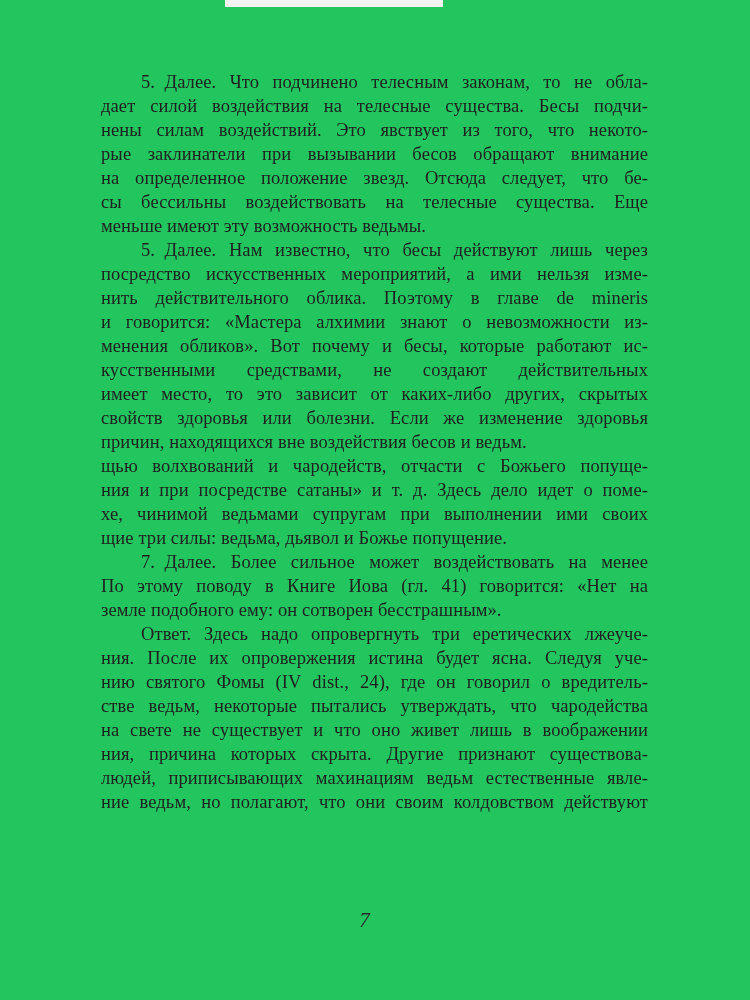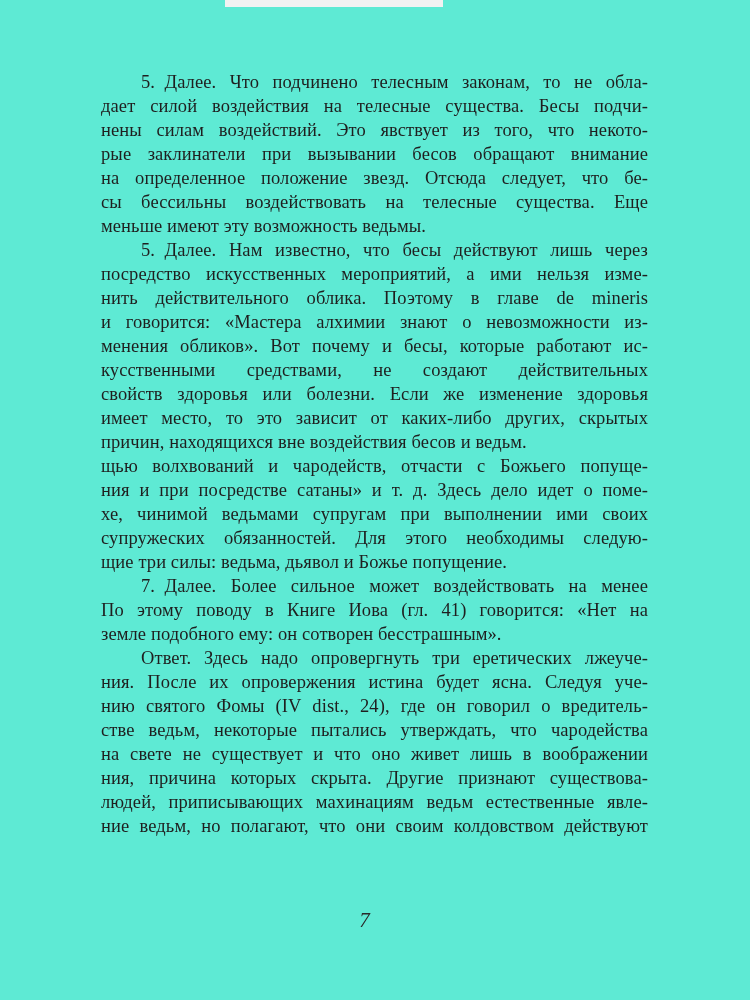--- a/index.html
+++ b/index.html
@@ -4,21 +4,21 @@
 <style>
   html, body {
     margin: 0;
     padding: 0;
     background: #ffffff;
   }
   .page {
     position: relative;
     width: 750px;
     height: 1000px;
-    background: #5eead4;
+    background: #22c55e;
     font-family: "Liberation Serif", serif;
     color: #1f1f1f;
     overflow: hidden;
   }
   .scan-band {
     position: absolute;
     left: 225px;
     top: 0;
     width: 218px;
     height: 7px;
@@ -72,29 +72,28 @@
         <div class="line"><span>сы бессильны воздействовать на телесные существа. Еще</span></div>
         <div class="line lastline"><span>меньше имеют эту возможность ведьмы.</span></div>
       </div>
       <div class="paragraph">
         <div class="line indent"><span>5. Далее. Нам известно, что бесы действуют лишь через</span></div>
         <div class="line"><span>посредство искусственных мероприятий, а ими нельзя изме-</span></div>
         <div class="line"><span>нить действительного облика. Поэтому в главе de mineris</span></div>
         <div class="line"><span>и говорится: «Мастера алхимии знают о невозможности из-</span></div>
         <div class="line"><span>менения обликов». Вот почему и бесы, которые работают ис-</span></div>
         <div class="line"><span>кусственными средствами, не создают действительных</span></div>
+        <div class="line"><span>имеет место, то это зависит от каких-либо других, скрытых</span></div>
         <div class="line"><span>свойств здоровья или болезни. Если же изменение здоровья</span></div>
-        <div class="line"><span>имеет место, то это зависит от каких-либо других, скрытых</span></div>
         <div class="line lastline"><span>причин, находящихся вне воздействия бесов и ведьм.</span></div>
       </div>
       <div class="paragraph">
         <div class="line"><span>щью волхвований и чародейств, отчасти с Божьего попуще-</span></div>
         <div class="line"><span>ния и при посредстве сатаны» и т. д. Здесь дело идет о поме-</span></div>
         <div class="line"><span>хе, чинимой ведьмами супругам при выполнении ими своих</span></div>
-        <div class="line"><span>супружеских обязанностей. Для этого необходимы следую-</span></div>
         <div class="line lastline"><span>щие три силы: ведьма, дьявол и Божье попущение.</span></div>
       </div>
       <div class="paragraph">
         <div class="line indent"><span>7. Далее. Более сильное может воздействовать на менее</span></div>
         <div class="line"><span>По этому поводу в Книге Иова (гл. 41) говорится: «Нет на</span></div>
         <div class="line lastline"><span>земле подобного ему: он сотворен бесстрашным».</span></div>
       </div>
       <div class="paragraph">
         <div class="line indent"><span class="it">Ответ</span><span>. Здесь надо опровергнуть три еретических лжеуче-</span></div>
         <div class="line"><span>ния. После их опровержения истина будет ясна. Следуя уче-</span></div>

